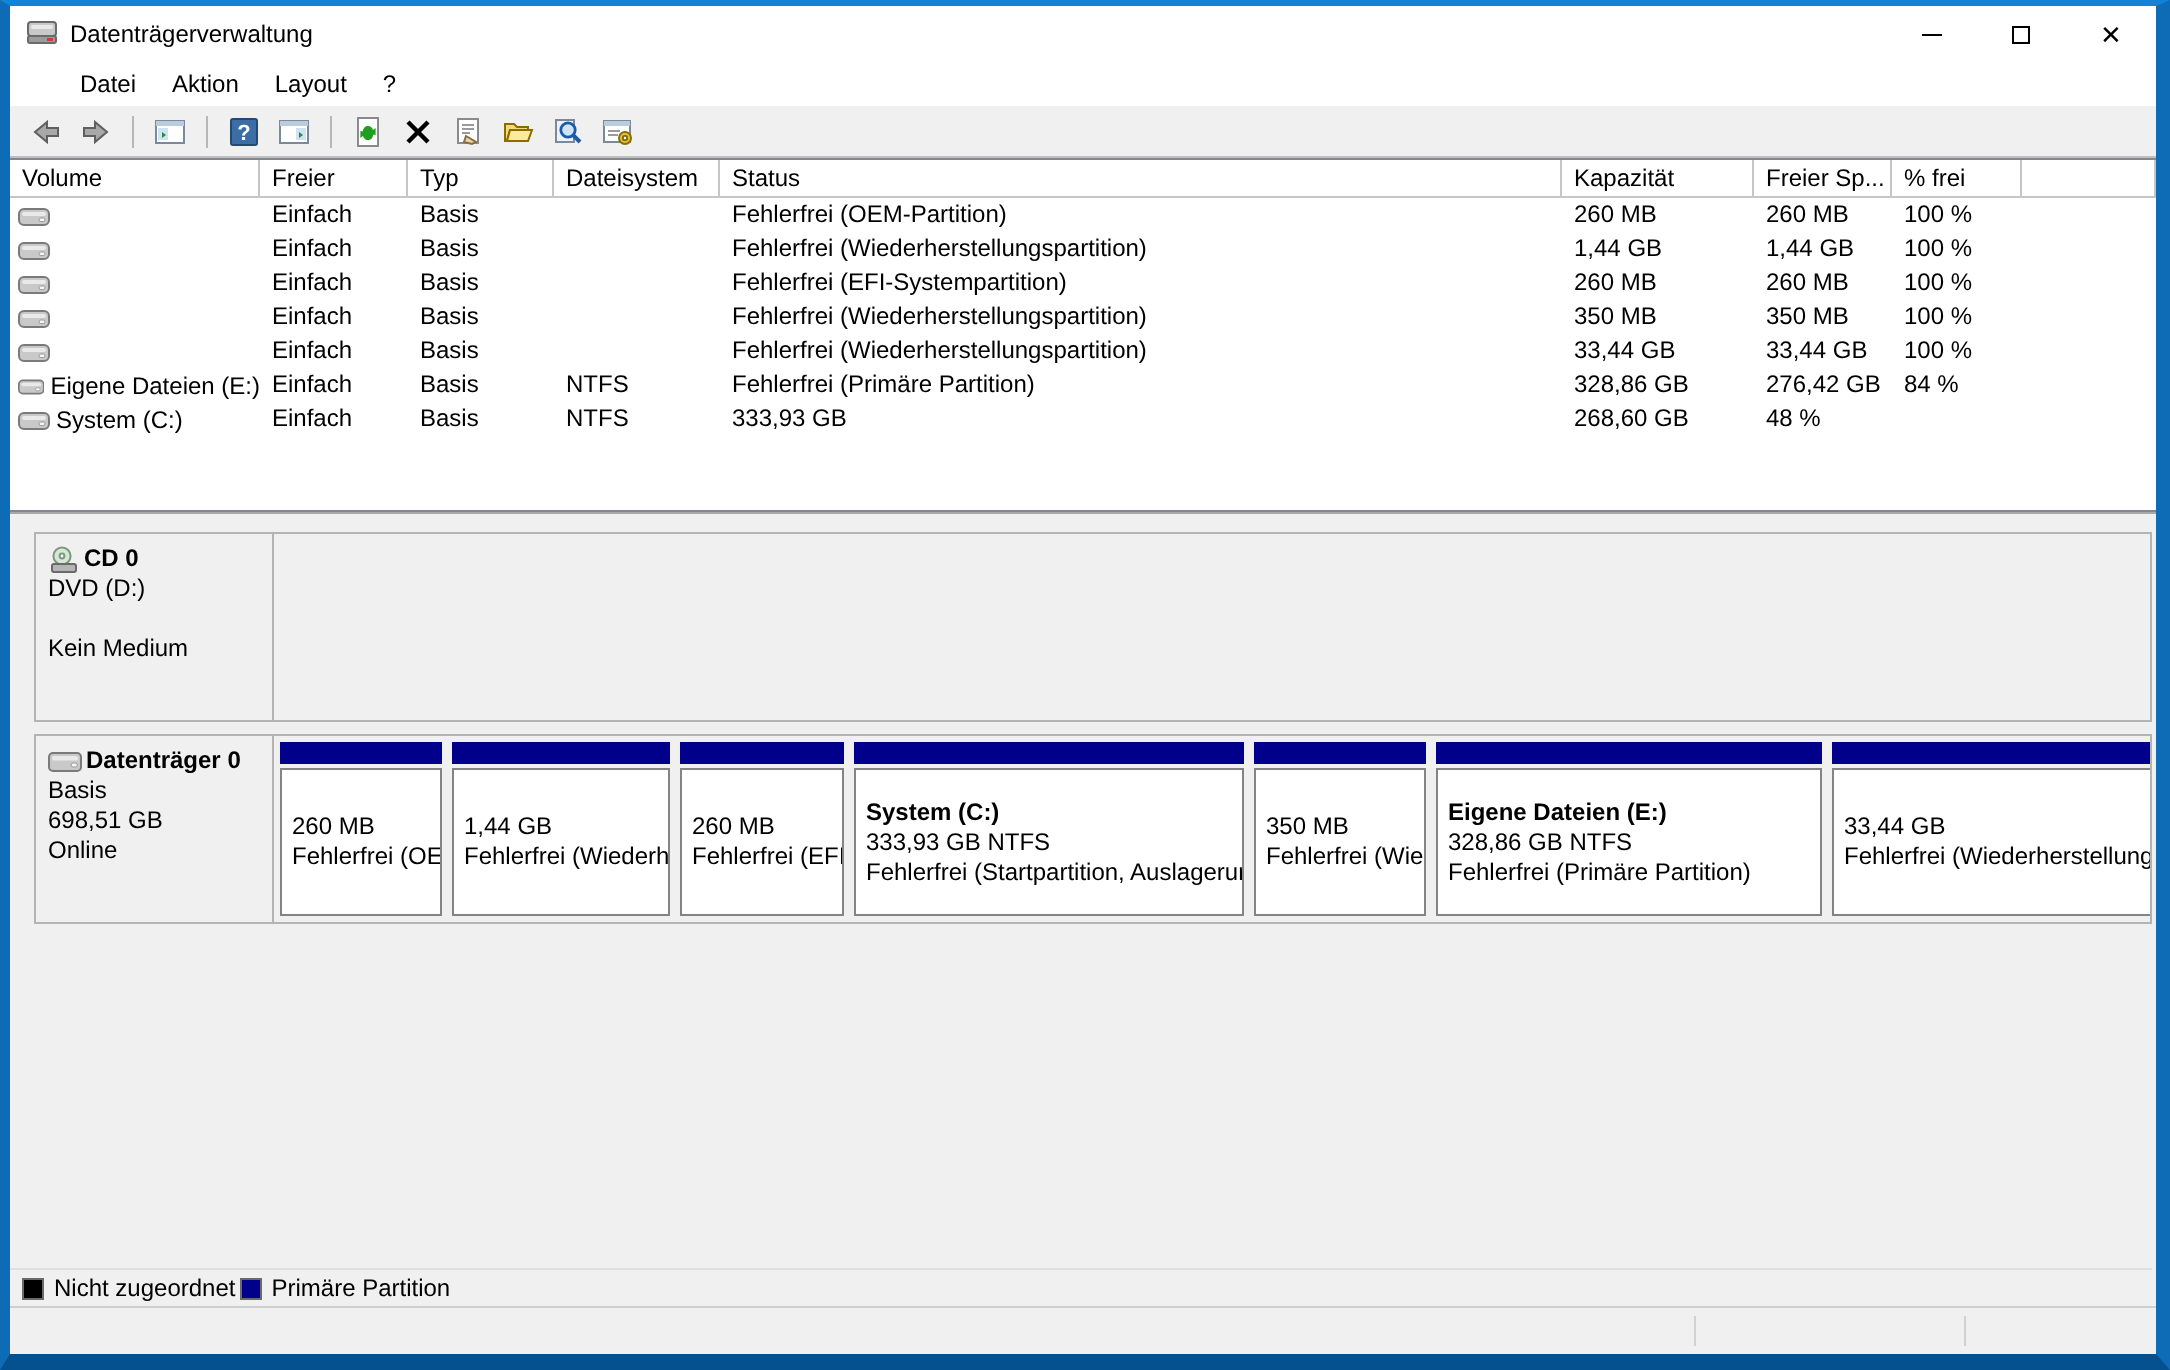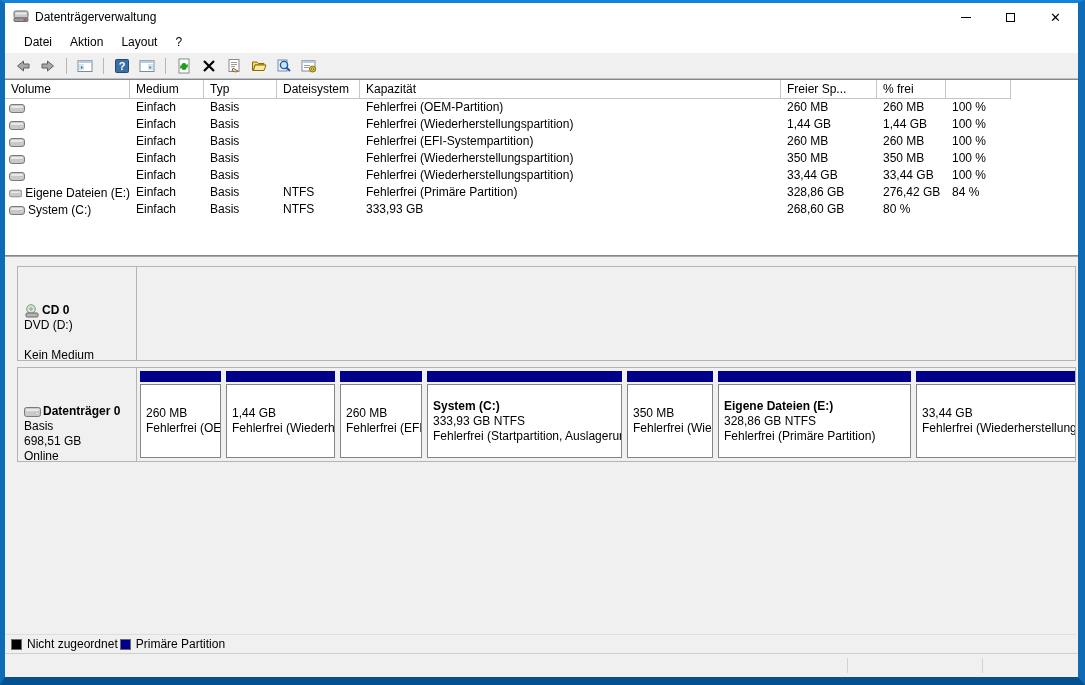--- a/index.html
+++ b/index.html
@@ -14,21 +14,21 @@
   
   .titlebar{height:28px;background:#fff;display:flex;align-items:center;flex:0 0 auto;}
   .title-icon{margin:0 6px 0 8px;flex:0 0 auto;}
   .title-text{flex:1;font-size:12px;}
   .win-btn{width:45px;height:28px;display:flex;align-items:center;justify-content:center;
     font-size:13px;color:#000;cursor:default;}
   .glyph-min{width:10px;height:1px;background:#000;}
   .glyph-max{width:9px;height:9px;border:1px solid #000;}
   .glyph-close{font-size:13px;line-height:1;}
   
-  .menubar{height:22px;background:#fff;display:flex;align-items:center;padding-left:10px;flex:0 0 auto;}
+  .menubar{height:22px;background:#fff;display:flex;align-items:center;padding-left:26px;flex:0 0 auto;}
   .menu-item{padding:2px 9px;}
   
   .toolbar{height:26px;background:#f0f0f0;border-bottom:1px solid #bfbfbf;
     display:flex;align-items:center;padding-left:8px;gap:5px;flex:0 0 auto;}
   .tb-btn{width:20px;height:20px;display:flex;align-items:center;justify-content:center;}
   .tb-sep{width:1px;height:16px;background:#b7b7b7;margin:0 3px;}
   
   .list-area{height:177px;background:#fff;border:1px solid #828790;border-left:none;border-right:none;
     overflow:hidden;flex:0 0 auto;display:flex;flex-direction:column;}
   .vt-grid{display:grid;grid-template-columns:125px 74px 73px 83px 421px 96px 69px 65px 1fr;}
@@ -36,21 +36,21 @@
     padding:2px 0 0 6px;background:#fff;white-space:nowrap;overflow:hidden;}
   .vt-row .vt-cell{height:17px;padding:1px 0 0 6px;white-space:nowrap;overflow:hidden;}
   .vol-cell{display:flex;align-items:center;gap:3px;padding-left:4px !important;}
   
   .splitter{height:5px;background:#f0f0f0;border-top:1px solid #a8a8a8;flex:0 0 auto;}
   
   .graph-area{flex:1;background:#f0f0f0;padding:5px 2px 0 12px;display:flex;flex-direction:column;overflow:hidden;}
   .disk-row{border:1px solid #b4b4b4;display:flex;height:95px;flex:0 0 auto;background:#f0f0f0;}
   .disk-row + .disk-row{margin-top:6px;}
   .disk-label{width:119px;flex:0 0 auto;border-right:1px solid #b4b4b4;padding:5px 4px 4px 6px;line-height:15px;}
-  .disk-label .bold-line{font-weight:bold;display:flex;align-items:center;gap:2px;margin-top:31px;}
+  .disk-label .bold-line{font-weight:bold;display:flex;align-items:center;gap:2px;}
   .disk-canvas{flex:1;position:relative;overflow:hidden;padding:3px 2px 3px 3px;display:flex;gap:5px;}
   .part-block{display:flex;flex-direction:column;flex:0 0 auto;height:100%;}
   .part-band{height:11px;background:#00008b;flex:0 0 auto;}
   .part-box{flex:1;margin-top:2px;background:#fff;border:1px solid #848484;
     padding:3px 5px;overflow:hidden;display:flex;flex-direction:column;justify-content:center;line-height:15px;}
   .part-box div{white-space:nowrap;}
   .part-title{font-weight:bold;}
   .graph-filler{flex:1;}
   
   .legend{height:19px;border-top:1px solid #dfdfdf;display:flex;align-items:center;gap:2px;
@@ -179,23 +179,24 @@
           <line x1="3" y1="9.5" x2="8" y2="9.5" stroke="#9a9a9a"></line>
           <circle cx="11.5" cy="11" r="3" fill="#e8c84a" stroke="#8a6d00"></circle>
           <circle cx="11.5" cy="11" r="1.1" fill="#fff" stroke="#8a6d00"></circle>
         </svg>
     </span>
   </div>
 
   <div class="list-area">
     <div class="vt-grid vt-header">
       <div class="vt-cell">Volume</div>
-      <div class="vt-cell">Medium</div>
+      <div class="vt-cell">Freier</div>
       <div class="vt-cell">Typ</div>
       <div class="vt-cell">Dateisystem</div>
+      <div class="vt-cell">Status</div>
       <div class="vt-cell">Kapazität</div>
       <div class="vt-cell">Freier Sp...</div>
       <div class="vt-cell">% frei</div>
       <div class="vt-cell"></div>
     </div>
     <div>
 
         <div class="vt-grid vt-row">
           <div class="vt-cell vol-cell">
             <svg width="16" height="11" viewBox="0 0 16 11">
@@ -317,21 +318,21 @@
               <rect x="2" y="3" width="12" height="2" rx="1" fill="#e9e9e9"></rect>
               <rect x="10.5" y="6" width="3" height="1.8" rx="0.9" fill="#f5f5f5" stroke="#999" stroke-width="0.5"></rect>
             </svg>
             <span>System (C:)</span>
           </div>
           <div class="vt-cell">Einfach</div>
           <div class="vt-cell">Basis</div>
           <div class="vt-cell">NTFS</div>
           <div class="vt-cell">333,93 GB</div>
           <div class="vt-cell">268,60 GB</div>
-          <div class="vt-cell">80 %</div>
+          <div class="vt-cell">48 %</div>
           <div class="vt-cell"></div>
         </div>
 
     </div>
   </div>
 
   <div class="splitter"></div>
 
   <div class="graph-area">
 

